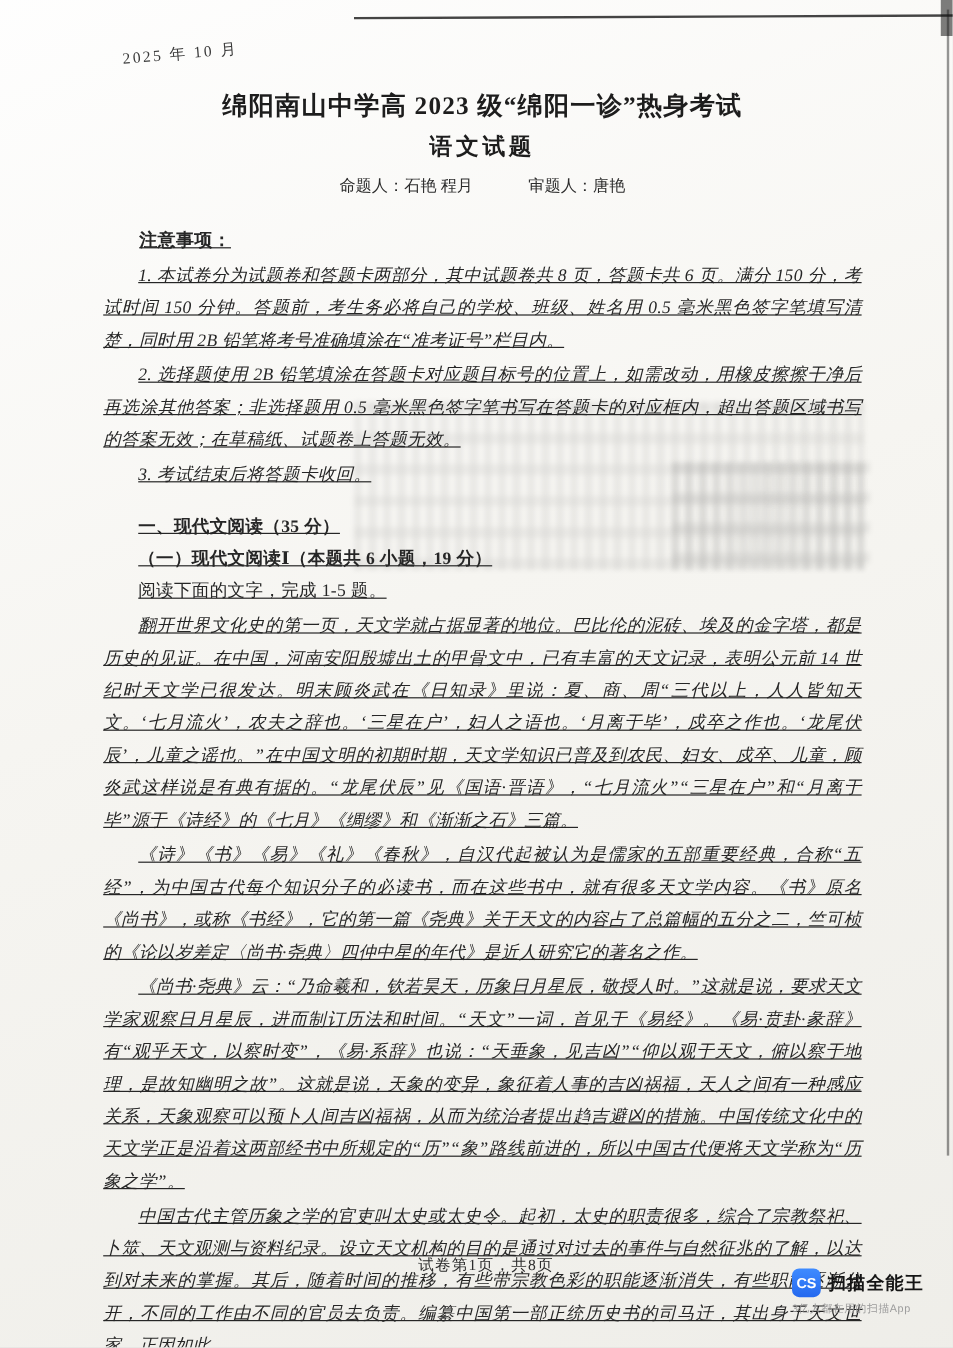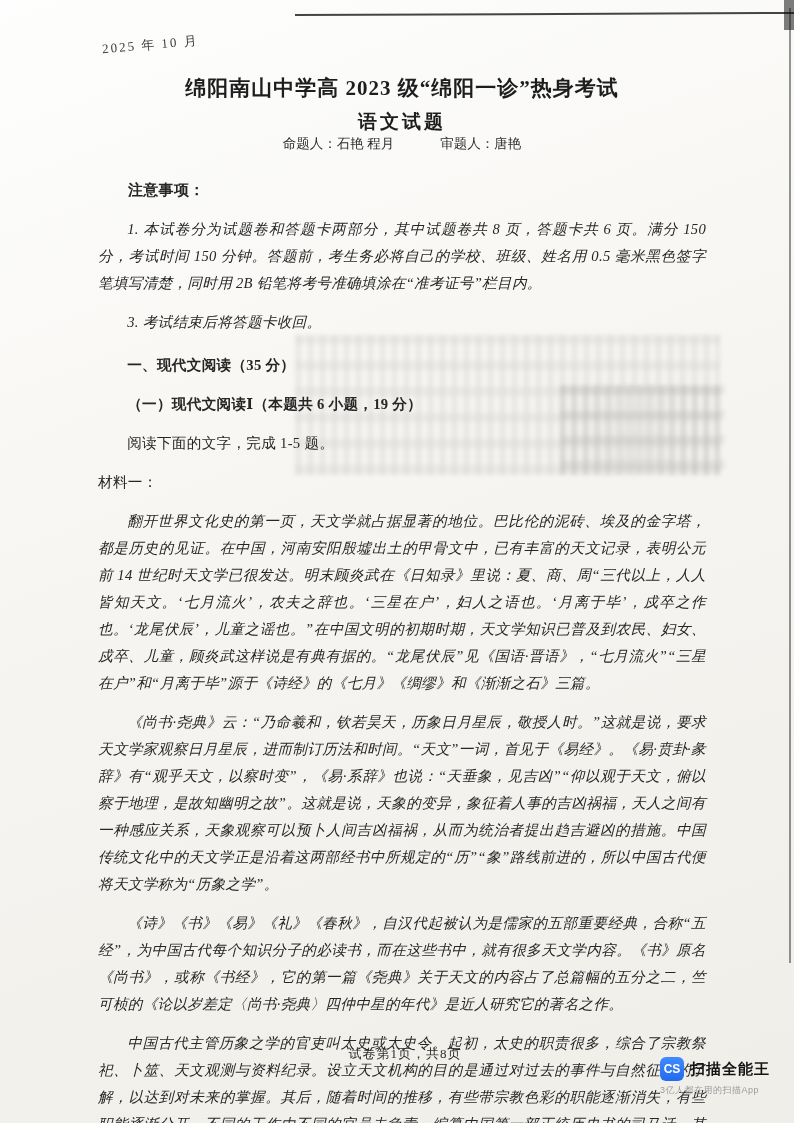--- a/index.html
+++ b/index.html
@@ -36,23 +36,23 @@
     position:absolute; left:102px; top:36px;
     font-size:13px; color:#3b3b3b; letter-spacing:2px;
     transform:rotate(-5deg);
   }
   .content { position:absolute; left:86px; right:76px; top:30px; }
   .title {
     margin:44px 0 0; text-align:center;
     font-size:21px; font-weight:bold; letter-spacing:1px; color:#1d1d1d;
   }
   .subtitle { margin:7px 0 0; text-align:center; font-size:19px; font-weight:bold; letter-spacing:3px; color:#1d1d1d; }
-  .authors { text-align:center; font-size:13.5px; color:#2c2c2c; }
+  .authors { margin-top:11px; text-align:center; font-size:13.5px; color:#2c2c2c; }
   .authors .setter { margin-right:46px; }
-  p { margin:12px; font-size:14.6px; line-height:27px; text-align:justify; letter-spacing:.3px; }
+  p { margin:0; font-size:14.6px; line-height:27px; text-align:justify; letter-spacing:.3px;text-decoration:underline; }
   .indent { text-indent:2em; }
   .kai { font-style:italic; }
   .notice-head { margin-top:24px; font-weight:bold; text-indent:2em; font-size:15px; }
   .notice-item { margin-top:2px; }
   .sec-gap { margin-top:16px; }
   .bold { font-weight:bold; }
   .material-label { margin-top:4px; }
   .para { margin-top:2px; }
   .footer {
     position:absolute; left:16px; right:0; bottom:60px;
@@ -85,30 +85,30 @@
   <div class="content">
     <h1 class="title">绵阳南山中学高 2023 级“绵阳一诊”热身考试</h1>
     <h2 class="subtitle">语文试题</h2>
 
     <div class="authors">
       <span class="setter">命题人：石艳  程月</span><span>审题人：唐艳</span>
     </div>
 
     <p class="notice-head">注意事项：</p>
     <p class="kai indent notice-item">1. 本试卷分为试题卷和答题卡两部分，其中试题卷共 8 页，答题卡共 6 页。满分 150 分，考试时间 150 分钟。答题前，考生务必将自己的学校、班级、姓名用 0.5 毫米黑色签字笔填写清楚，同时用 2B 铅笔将考号准确填涂在“准考证号”栏目内。</p>
+    <p class="kai indent notice-item">2. 选择题使用 2B 铅笔填涂在答题卡对应题目标号的位置上，如需改动，用橡皮擦擦干净后再选涂其他答案；非选择题用 0.5 毫米黑色签字笔书写在答题卡的对应框内，超出答题区域书写的答案无效；在草稿纸、试题卷上答题无效。</p>
     <p class="kai indent notice-item">3. 考试结束后将答题卡收回。</p>
 
     <p class="bold indent sec-gap">一、现代文阅读（35 分）</p>
     <p class="bold indent">（一）现代文阅读Ⅰ（本题共 6 小题，19 分）</p>
     <p class="indent">阅读下面的文字，完成 1-5 题。</p>
 
-    <p class="material-label">材料一：</p>
     <p class="kai indent para">翻开世界文化史的第一页，天文学就占据显著的地位。巴比伦的泥砖、埃及的金字塔，都是历史的见证。在中国，河南安阳殷墟出土的甲骨文中，已有丰富的天文记录，表明公元前 14 世纪时天文学已很发达。明末顾炎武在《日知录》里说：夏、商、周“三代以上，人人皆知天文。‘七月流火’，农夫之辞也。‘三星在户’，妇人之语也。‘月离于毕’，戍卒之作也。‘龙尾伏辰’，儿童之谣也。”在中国文明的初期时期，天文学知识已普及到农民、妇女、戍卒、儿童，顾炎武这样说是有典有据的。“龙尾伏辰”见《国语·晋语》，“七月流火”“三星在户”和“月离于毕”源于《诗经》的《七月》《绸缪》和《渐渐之石》三篇。</p>
+    <p class="kai indent para">《诗》《书》《易》《礼》《春秋》，自汉代起被认为是儒家的五部重要经典，合称“五经”，为中国古代每个知识分子的必读书，而在这些书中，就有很多天文学内容。《书》原名《尚书》，或称《书经》，它的第一篇《尧典》关于天文的内容占了总篇幅的五分之二，竺可桢的《论以岁差定〈尚书·尧典〉四仲中星的年代》是近人研究它的著名之作。</p>
     <p class="kai indent para">《尚书·尧典》云：“乃命羲和，钦若昊天，历象日月星辰，敬授人时。”这就是说，要求天文学家观察日月星辰，进而制订历法和时间。“天文”一词，首见于《易经》。《易·贲卦·彖辞》有“观乎天文，以察时变”，《易·系辞》也说：“天垂象，见吉凶”“仰以观于天文，俯以察于地理，是故知幽明之故”。这就是说，天象的变异，象征着人事的吉凶祸福，天人之间有一种感应关系，天象观察可以预卜人间吉凶福祸，从而为统治者提出趋吉避凶的措施。中国传统文化中的天文学正是沿着这两部经书中所规定的“历”“象”路线前进的，所以中国古代便将天文学称为“历象之学”。</p>
-    <p class="kai indent para">《诗》《书》《易》《礼》《春秋》，自汉代起被认为是儒家的五部重要经典，合称“五经”，为中国古代每个知识分子的必读书，而在这些书中，就有很多天文学内容。《书》原名《尚书》，或称《书经》，它的第一篇《尧典》关于天文的内容占了总篇幅的五分之二，竺可桢的《论以岁差定〈尚书·尧典〉四仲中星的年代》是近人研究它的著名之作。</p>
     <p class="kai indent para">中国古代主管历象之学的官吏叫太史或太史令。起初，太史的职责很多，综合了宗教祭祀、卜筮、天文观测与资料纪录。设立天文机构的目的是通过对过去的事件与自然征兆的了解，以达到对未来的掌握。其后，随着时间的推移，有些带宗教色彩的职能逐渐消失，有些职能逐渐分开，不同的工作由不同的官员去负责。编纂中国第一部正统历史书的司马迁，其出身于天文世家。正因如此，</p>
   </div>
 
   <div class="footer">试卷第1页，共8页</div>
 
   <div class="watermark">
     <div class="wm-row">
       <div class="wm-logo">CS</div>
       <div class="wm-brand">扫描全能王</div>
     </div>

